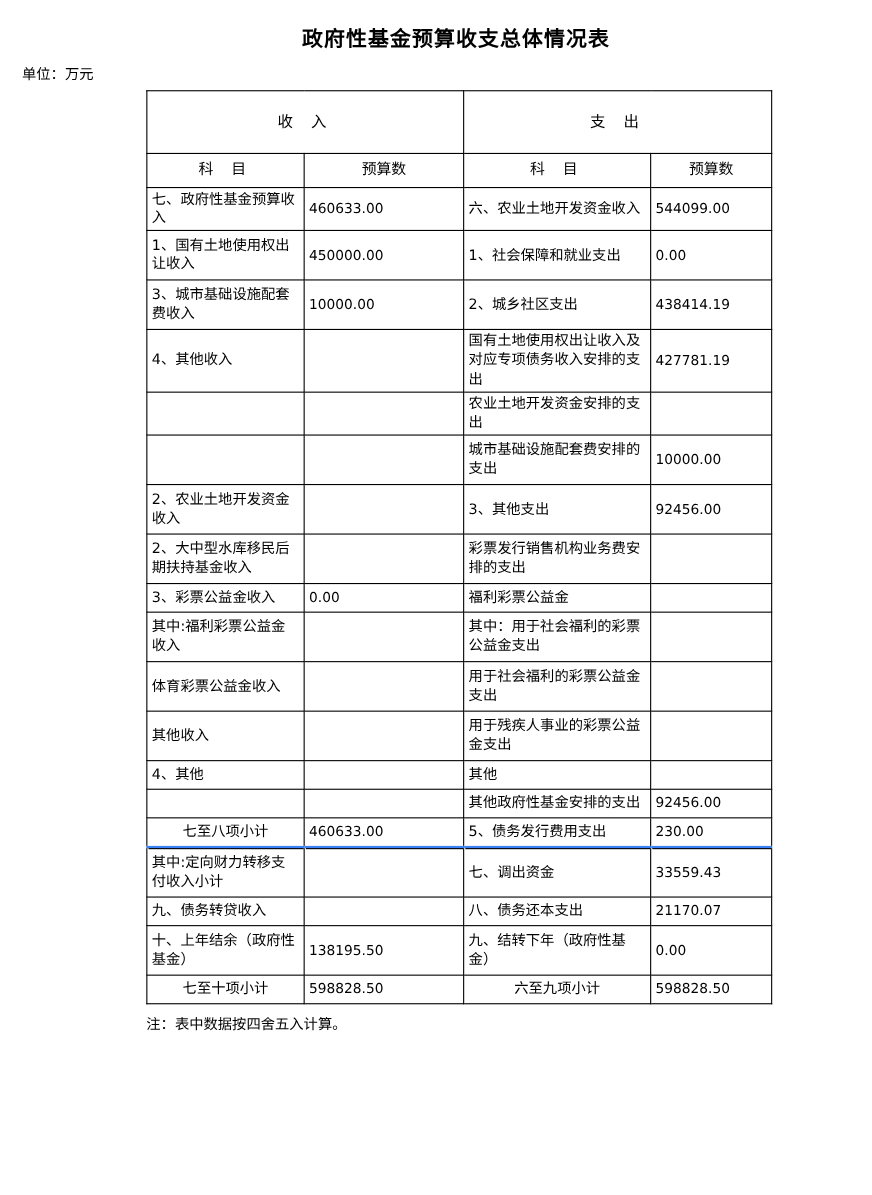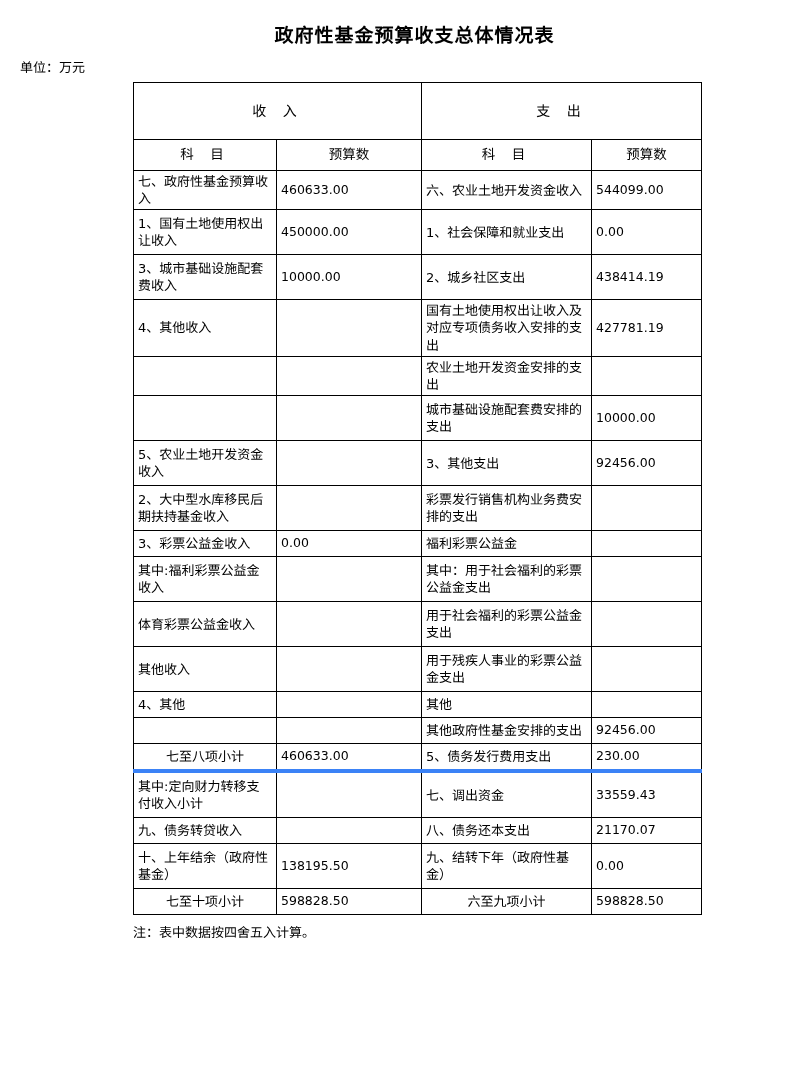--- a/index.html
+++ b/index.html
@@ -80,21 +80,21 @@
     font-size: 12.5px;
   }
   td.center {
     text-align: center;
   }
   tr.r1 td { height: 21px; }
   tr.r2 td { height: 40px; }
 
   
   tr.sep-below td {
-    border-bottom: 4px solid #3b82f6;
+    border-bottom: 2px solid #3b82f6;
     box-shadow: 0 3px 0 -1px #000000;
   }
 
   .note {
     padding: 7px 0 0 113px;
     font-size: 13px;
     font-family: Liberation Mono, monospace;
   }
 </style>
 </head>
@@ -156,21 +156,21 @@
             <td class="subject">农业土地开发资金安排的支出</td>
             <td class="amount"></td>
           </tr>
           <tr class="r2">
             <td class="subject"></td>
             <td class="amount"></td>
             <td class="subject">城市基础设施配套费安排的支出</td>
             <td class="amount">10000.00</td>
           </tr>
           <tr class="r2">
-            <td class="subject">5、农业土地开发资金收入</td>
+            <td class="subject">2、农业土地开发资金收入</td>
             <td class="amount"></td>
             <td class="subject">3、其他支出</td>
             <td class="amount">92456.00</td>
           </tr>
           <tr class="r2">
             <td class="subject">2、大中型水库移民后期扶持基金收入</td>
             <td class="amount"></td>
             <td class="subject">彩票发行销售机构业务费安排的支出</td>
             <td class="amount"></td>
           </tr>

